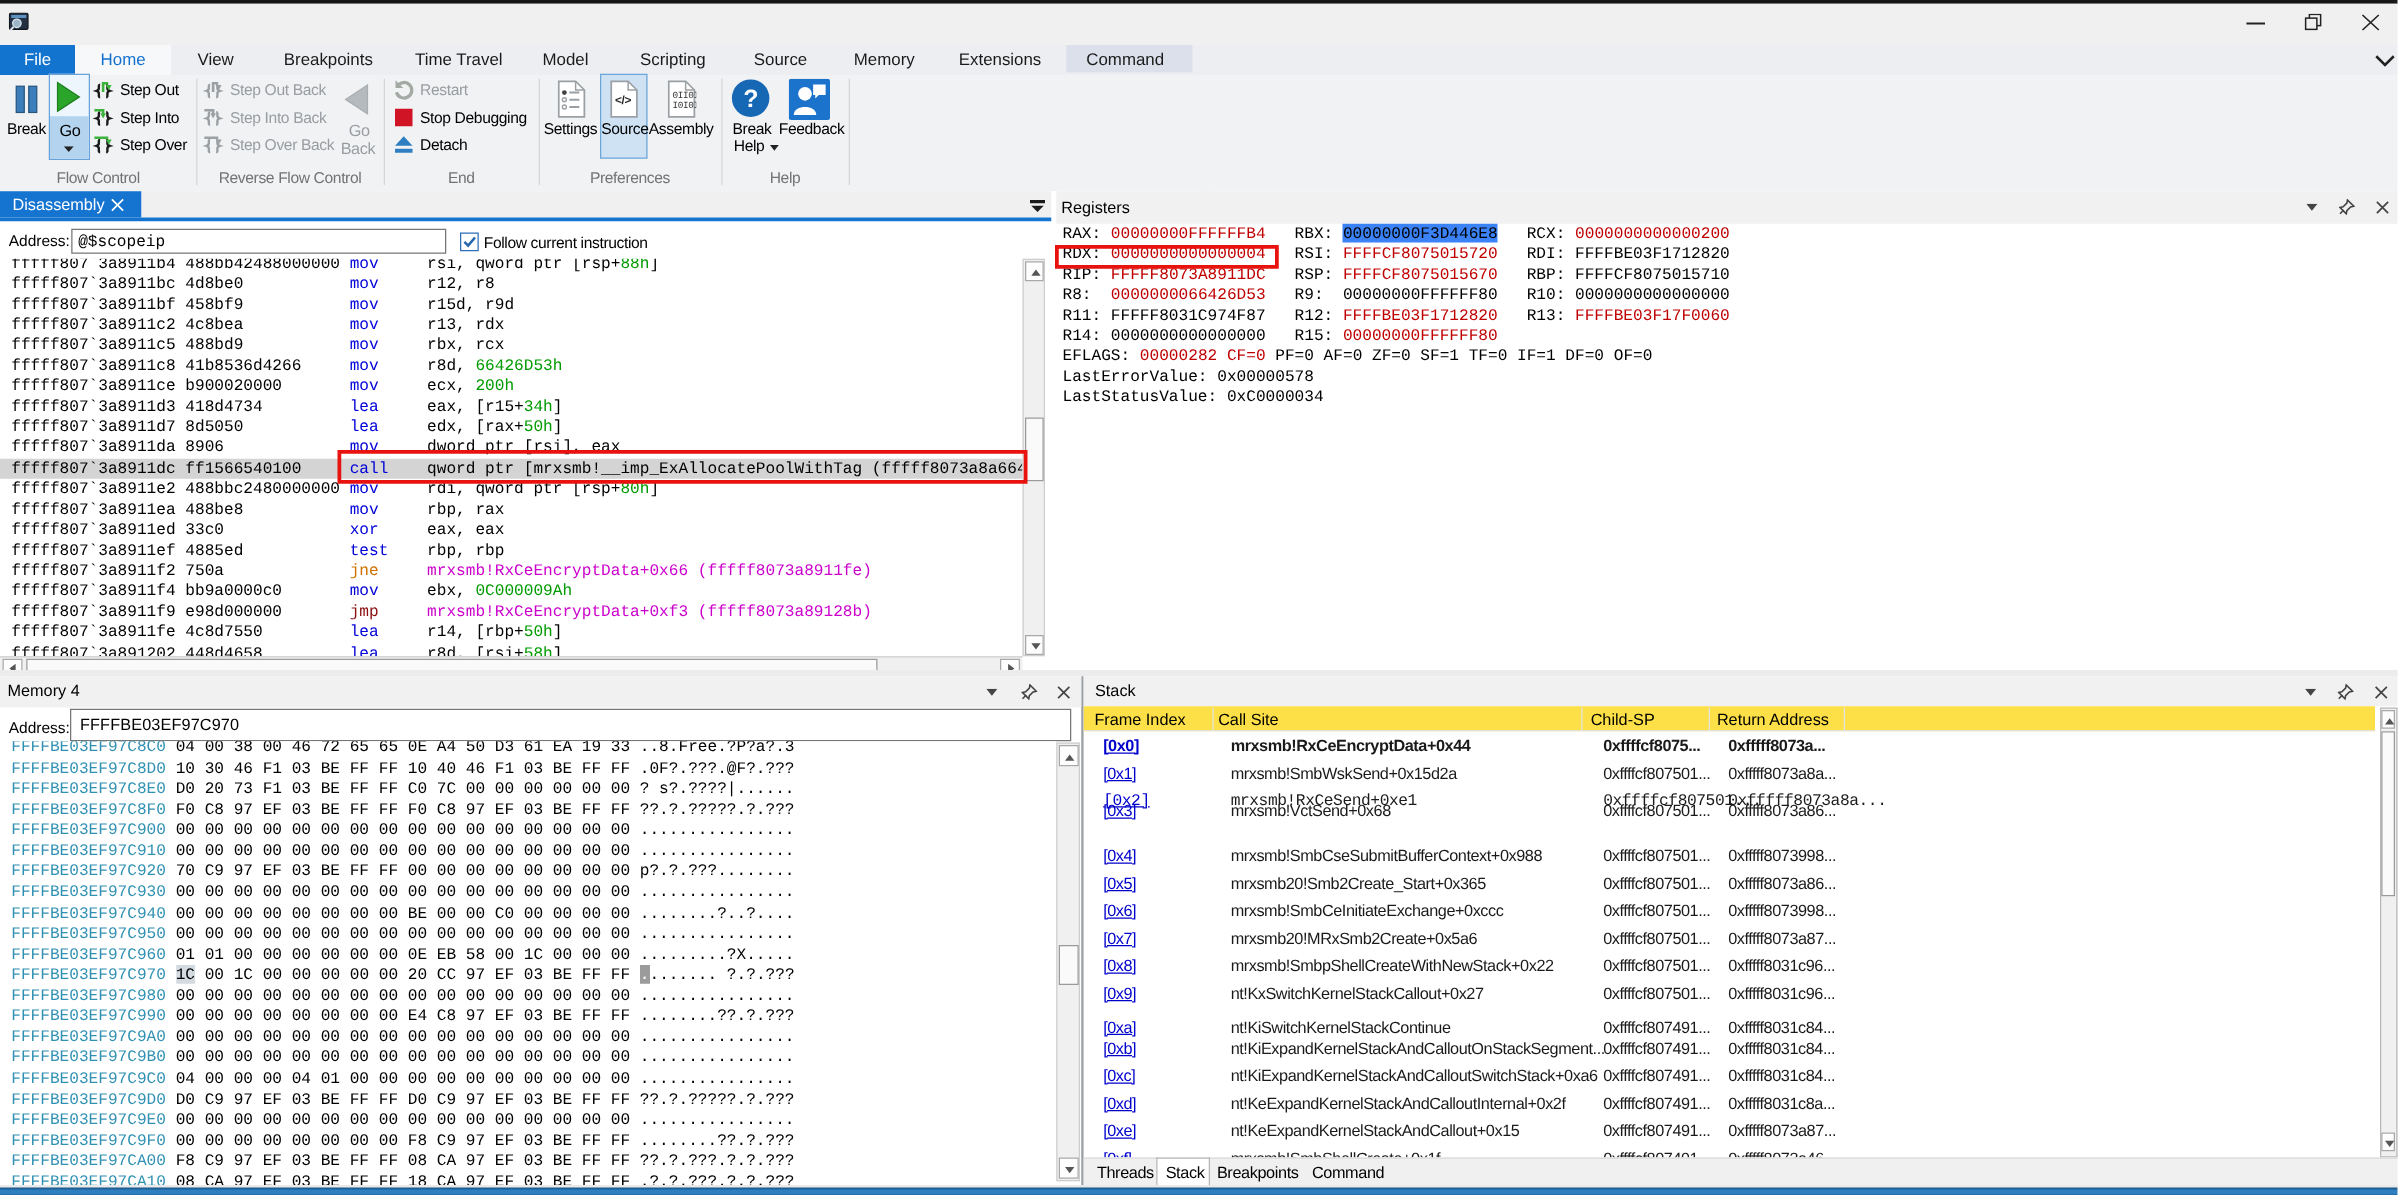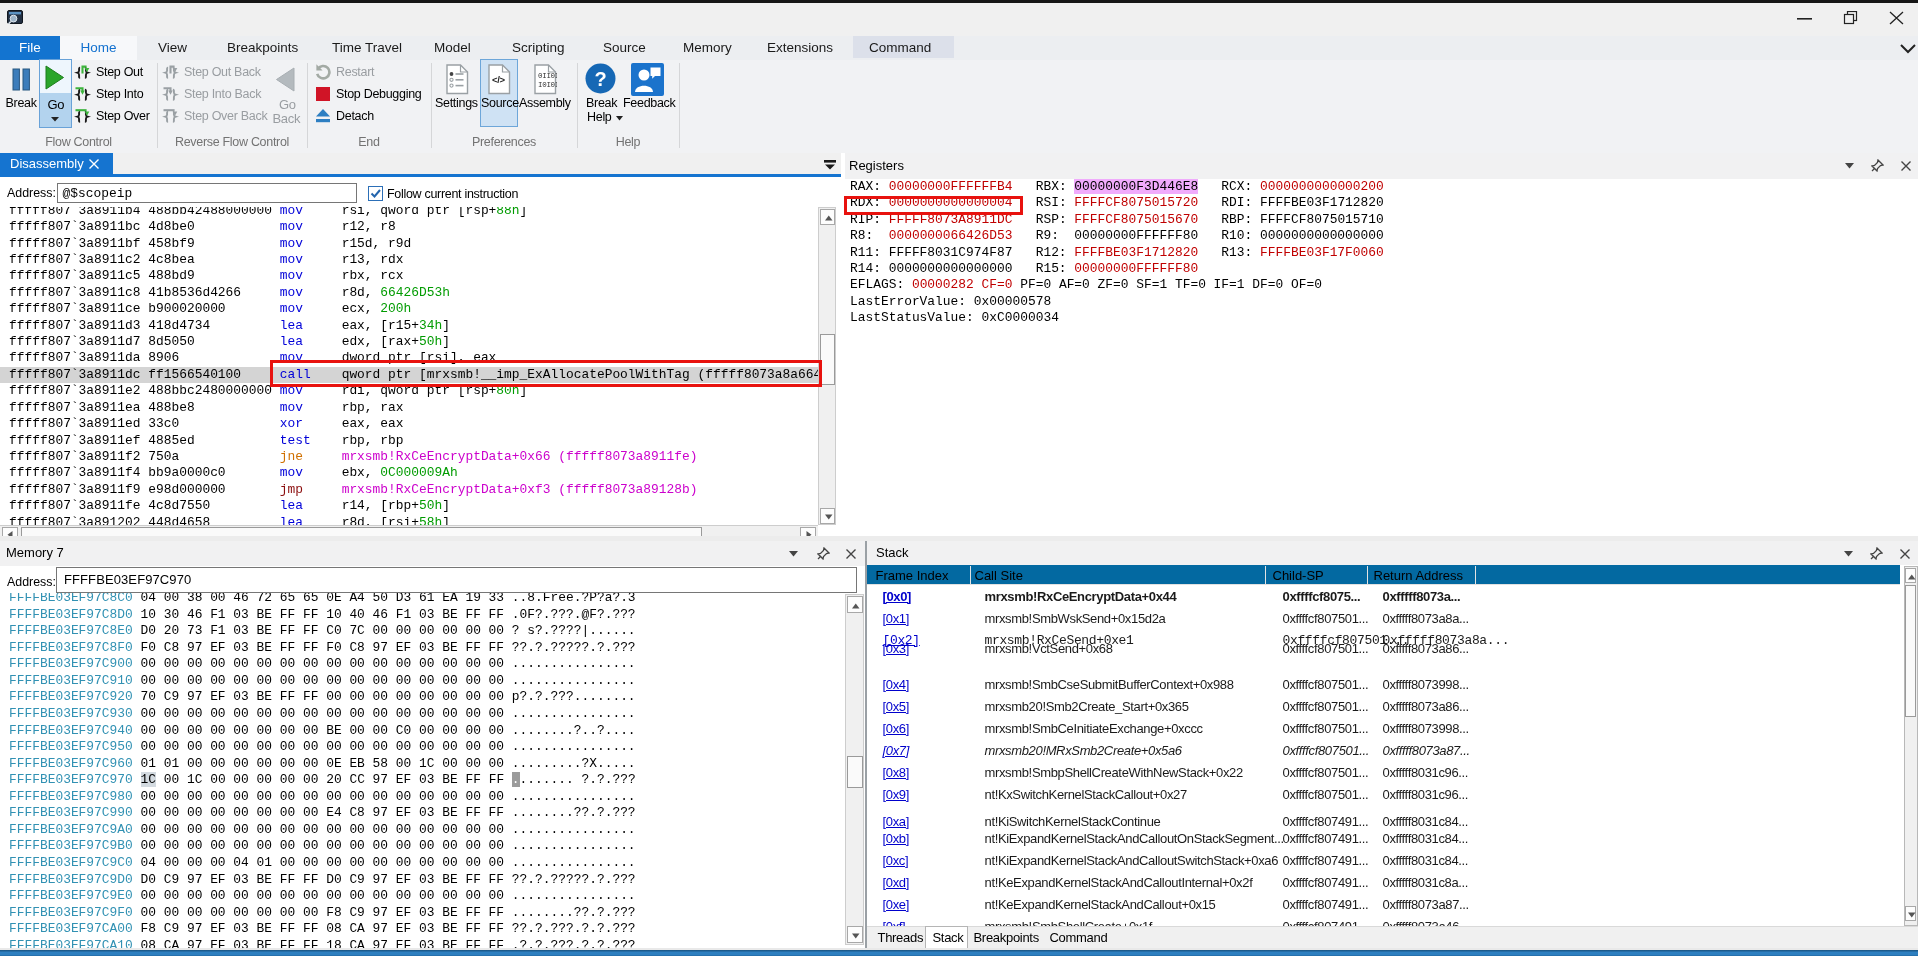--- a/index.html
+++ b/index.html
@@ -1,21 +1,21 @@
 <!DOCTYPE html>
 <html><head><meta charset="utf-8"><style>
 * { margin:0; padding:0; box-sizing:border-box; }
 html,body { width:1918px; height:956px; overflow:hidden; background:#fff;
   font-family:"Liberation Sans", sans-serif; -webkit-font-smoothing:antialiased; }
 .abs { position:absolute; }
 pre { font-family:"Liberation Mono", monospace; font-size:12.9px; line-height:16.4px; color:#000; }
 .g { color:#009b00; } .mg { color:#cc00cc; }
 .mnb { color:#0000d8; } .mno { color:#d07000; } .mnm { color:#8b0d0d; }
 .r { color:#c00000; }
-.sel { background:#f0abfc; }
+.sel { background:#3b82f6; }
 .ma { color:#3191b3; }
 .bsel { background:#d3dae0; }
 .acur { background:#9b9b9b; color:#fff; }
 .srow { position:absolute; left:0; width:1028px; height:22px; font-size:13px; letter-spacing:-0.35px; color:#1a1a1a; }
 .srow span { position:absolute; top:3px; white-space:nowrap; }
 .slink { left:15.5px; color:#0000cc; text-decoration:underline; }
 .scs { left:117.5px; } .ssp { left:415.5px; } .sra { left:515.5px; }
 </style></head>
 <body>
 
@@ -296,21 +296,21 @@
 EFLAGS: <span class="r">00000282</span> <span class="r">CF=0</span> PF=0 AF=0 ZF=0 SF=1 TF=0 IF=1 DF=0 OF=0
 LastErrorValue: 0x00000578
 LastStatusValue: 0xC0000034</pre>
   <div class="abs" style="left:-1.5px;top:42.5px;width:179px;height:19px;border:3px solid #e8120e"></div>
 </div>
 
 <div class="abs" style="left:0;top:536px;width:1918px;height:5px;background:#ececec"></div>
 
 <div class="abs" style="left:0;top:541px;width:867px;height:407px;background:#fff;border-right:2px solid #9aa0a5">
   <div class="abs" style="left:0;top:0;width:865px;height:25px;background:#f1f1f2"></div>
-  <span class="abs" style="left:6px;top:4px;font-size:13px">Memory 7</span>
+  <span class="abs" style="left:6px;top:4px;font-size:13px">Memory 4</span>
   <svg style="position:absolute;left:789px;top:10px" width="10" height="6" viewBox="0 0 10 6">
       <path d="M0 0 h9 l-4.5 5.5 z" fill="#444"></path>
     </svg>
   <svg style="position:absolute;left:817px;top:6px" width="13" height="13" viewBox="0 0 13 13">
       <path d="M7 1 L12 6 L9.5 6.5 L6.5 9.5 L6 12 L1 7 L3.5 6.5 L6.5 3.5 Z" fill="none" stroke="#444" stroke-width="1.3"></path>
       <path d="M4 9 L1 12" stroke="#444" stroke-width="1.3"></path>
     </svg>
   <svg style="position:absolute;left:845px;top:7px" width="12" height="12" viewBox="0 0 12 12">
       <path d="M1.5 1.5 L10.5 10.5 M10.5 1.5 L1.5 10.5" stroke="#444" stroke-width="1.4"></path>
     </svg>
@@ -367,21 +367,21 @@
       <path d="M0 0 h9 l-4.5 5.5 z" fill="#444"></path>
     </svg>
   <svg style="position:absolute;left:1003px;top:6px" width="13" height="13" viewBox="0 0 13 13">
       <path d="M7 1 L12 6 L9.5 6.5 L6.5 9.5 L6 12 L1 7 L3.5 6.5 L6.5 3.5 Z" fill="none" stroke="#444" stroke-width="1.3"></path>
       <path d="M4 9 L1 12" stroke="#444" stroke-width="1.3"></path>
     </svg>
   <svg style="position:absolute;left:1032px;top:7px" width="12" height="12" viewBox="0 0 12 12">
       <path d="M1.5 1.5 L10.5 10.5 M10.5 1.5 L1.5 10.5" stroke="#444" stroke-width="1.4"></path>
     </svg>
 
-  <div class="abs" style="left:0;top:24px;width:1033px;height:19.5px;background:#0369a1;border-bottom:1px solid #e1e1e1">
+  <div class="abs" style="left:0;top:24px;width:1033px;height:19.5px;background:#fde047;border-bottom:1px solid #e1e1e1">
     <span class="abs" style="left:8.5px;top:2.5px;font-size:13px">Frame Index</span>
     <span class="abs" style="left:107.5px;top:2.5px;font-size:13px">Call Site</span>
     <span class="abs" style="left:405.5px;top:2.5px;font-size:13px">Child-SP</span>
     <span class="abs" style="left:506.5px;top:2.5px;font-size:13px">Return Address</span>
     <div class="abs" style="left:102.5px;top:1px;width:1px;height:18px;background:#e3e3e3"></div>
     <div class="abs" style="left:397.5px;top:1px;width:1px;height:18px;background:#e3e3e3"></div>
     <div class="abs" style="left:499.5px;top:1px;width:1px;height:18px;background:#e3e3e3"></div>
     <div class="abs" style="left:607.5px;top:1px;width:1px;height:18px;background:#e3e3e3"></div>
   </div>
 
@@ -421,21 +421,21 @@
         <span class="scs">mrxsmb20!Smb2Create_Start+0x365</span>
         <span class="ssp">0xffffcf807501...</span>
         <span class="sra">0xfffff8073a86...</span>
       </div>
 <div class="srow" style="top:176.5px;">
         <span class="slink">[0x6]</span>
         <span class="scs">mrxsmb!SmbCeInitiateExchange+0xccc</span>
         <span class="ssp">0xffffcf807501...</span>
         <span class="sra">0xfffff8073998...</span>
       </div>
-<div class="srow" style="top:198.5px;font-style:italic;">
+<div class="srow" style="top:198.5px;">
         <span class="slink">[0x7]</span>
         <span class="scs">mrxsmb20!MRxSmb2Create+0x5a6</span>
         <span class="ssp">0xffffcf807501...</span>
         <span class="sra">0xfffff8073a87...</span>
       </div>
 <div class="srow" style="top:220.5px;">
         <span class="slink">[0x8]</span>
         <span class="scs">mrxsmb!SmbpShellCreateWithNewStack+0x22</span>
         <span class="ssp">0xffffcf807501...</span>
         <span class="sra">0xfffff8031c96...</span>

